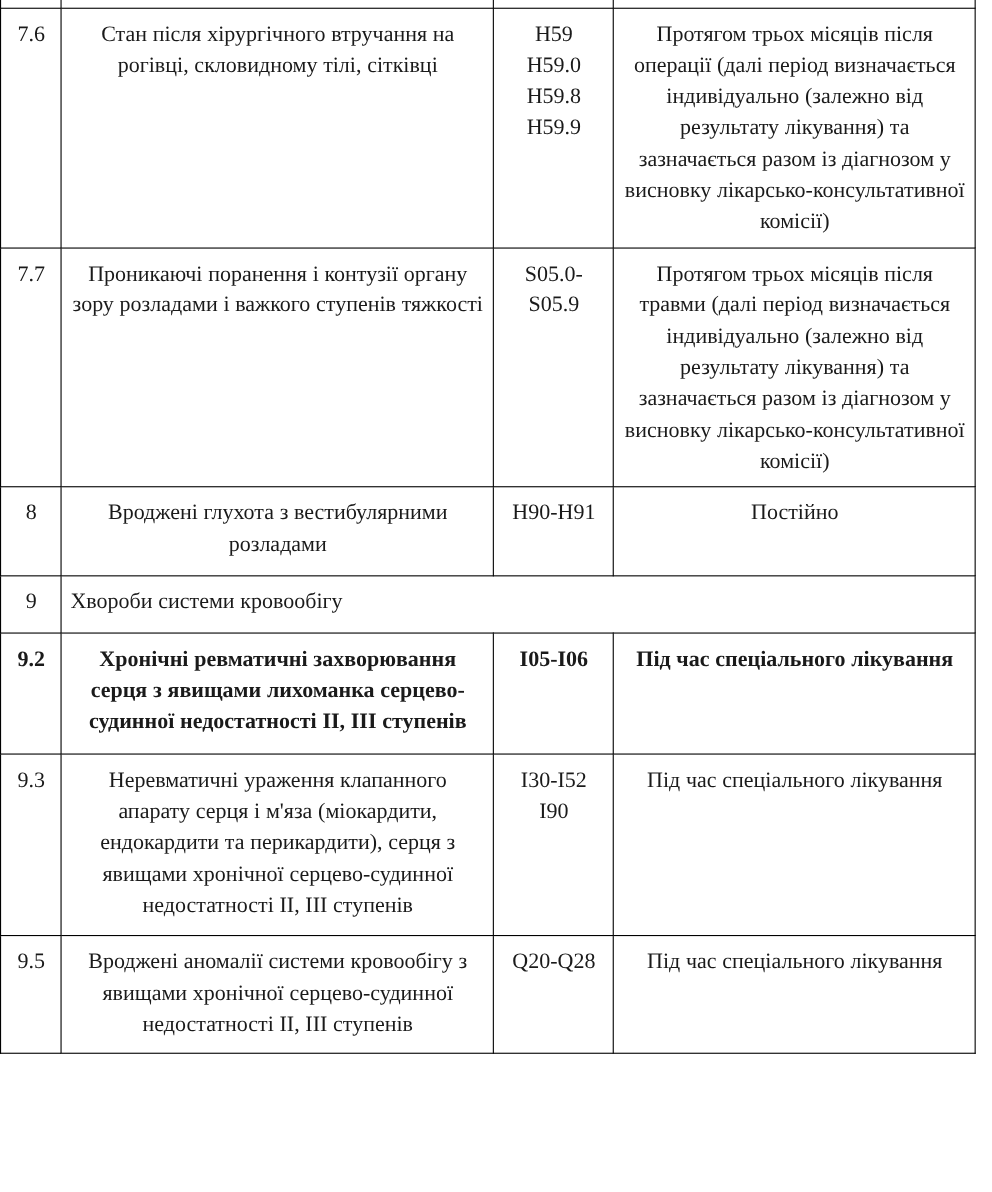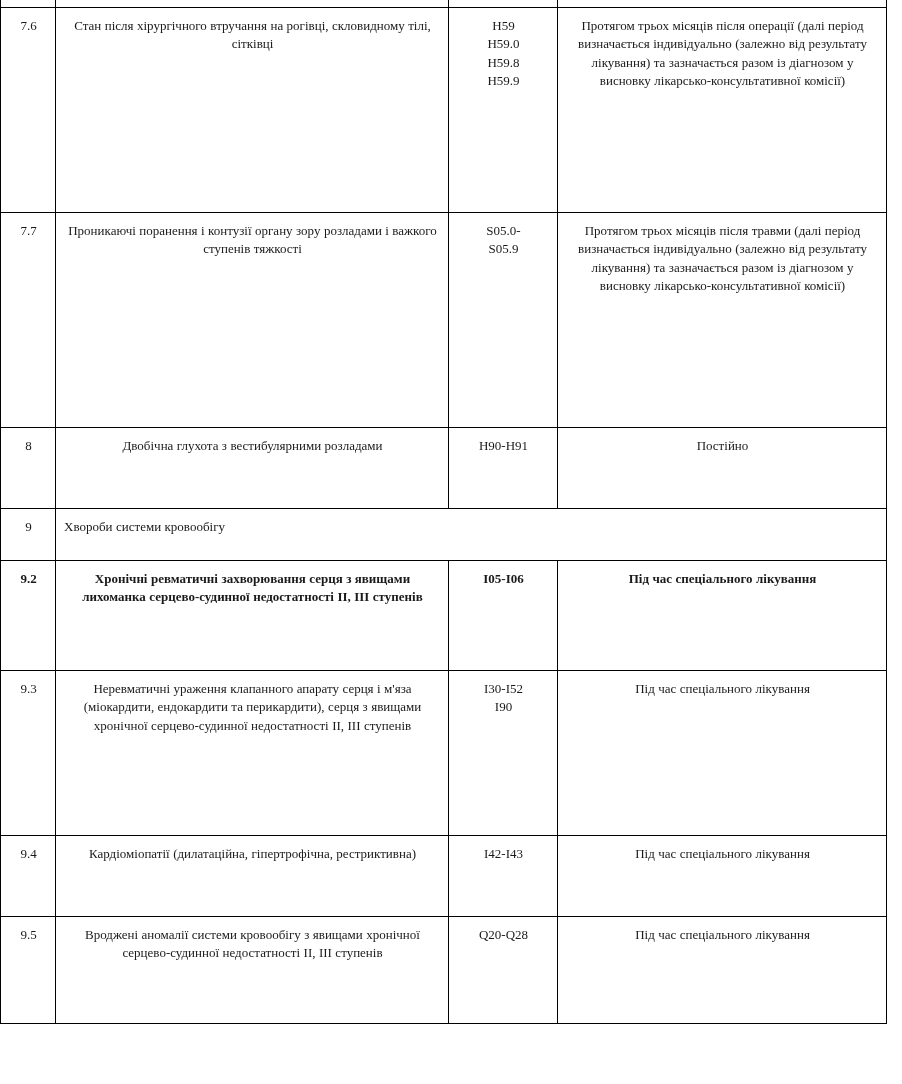--- a/index.html
+++ b/index.html
@@ -38,21 +38,21 @@
   }
   table.reg-table col.c-num   { width: 55px; }
   table.reg-table col.c-name  { width: 393px; }
   table.reg-table col.c-code  { width: 109px; }
   table.reg-table col.c-term  { width: 329px; }
 
   table.reg-table td {
     border: 1px solid #000000;
     vertical-align: top;
     padding: 9px 7px 9px 8px;
-    font-size: 13px;
+    font-size: 20px;
     line-height: 1.42;
     letter-spacing: 0.0px;
     word-spacing: 0.2px;
   }
   td.num {
     text-align: center;
     padding-left: 2px;
     padding-right: 6px;
     white-space: nowrap;
   }
@@ -115,21 +115,21 @@
         <tr class="r-77">
           <td class="num">7.7</td>
           <td class="name">Проникаючі поранення і контузії органу зору розладами і важкого ступенів тяжкості</td>
           <td class="code">S05.0-
 S05.9</td>
           <td class="term">Протягом трьох місяців після травми (далі період визначається індивідуально (залежно від результату лікування) та зазначається разом із діагнозом у висновку лікарсько-консультативної комісії)</td>
         </tr>
 
         <tr class="r-8">
           <td class="num">8</td>
-          <td class="name">Двобічна глухота з вестибулярними розладами</td>
+          <td class="name">Вроджені глухота з вестибулярними розладами</td>
           <td class="code">H90-H91</td>
           <td class="term">Постійно</td>
         </tr>
 
         <tr class="r-9">
           <td class="num">9</td>
           <td class="section" colspan="3">Хвороби системи кровообігу</td>
         </tr>
 
 
@@ -141,26 +141,20 @@
         </tr>
 
         <tr class="r-93">
           <td class="num">9.3</td>
           <td class="name">Неревматичні ураження клапанного апарату серця і м'яза (міокардити, ендокардити та перикардити), серця з явищами хронічної серцево-судинної недостатності II, III ступенів</td>
           <td class="code">I30-I52
 I90</td>
           <td class="term">Під час спеціального лікування</td>
         </tr>
 
-        <tr class="r-94">
-          <td class="num">9.4</td>
-          <td class="name">Кардіоміопатії (дилатаційна, гіпертрофічна, рестриктивна)</td>
-          <td class="code">I42-I43</td>
-          <td class="term">Під час спеціального лікування</td>
-        </tr>
 
         <tr class="r-95">
           <td class="num">9.5</td>
           <td class="name">Вроджені аномалії системи кровообігу з явищами хронічної серцево-судинної недостатності II, III ступенів</td>
           <td class="code">Q20-Q28</td>
           <td class="term">Під час спеціального лікування</td>
         </tr>
 
       </tbody>
     </table>

